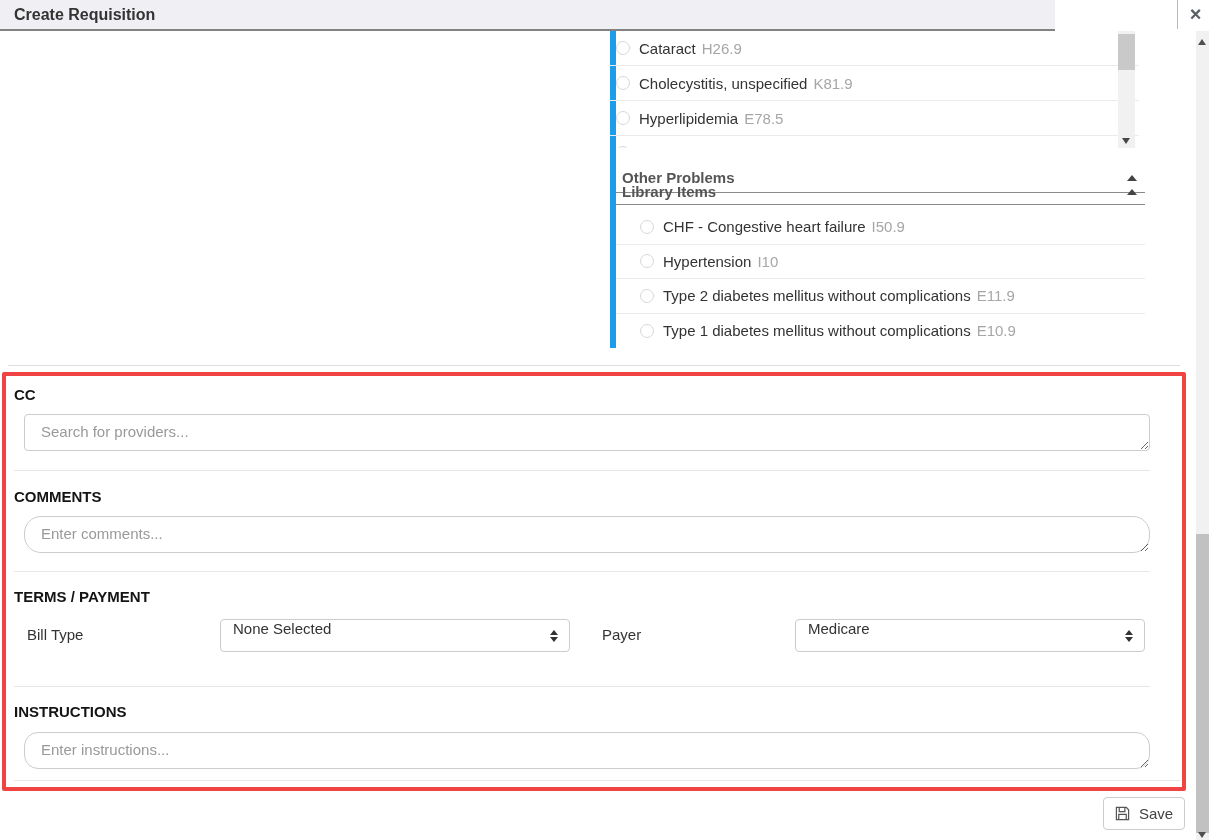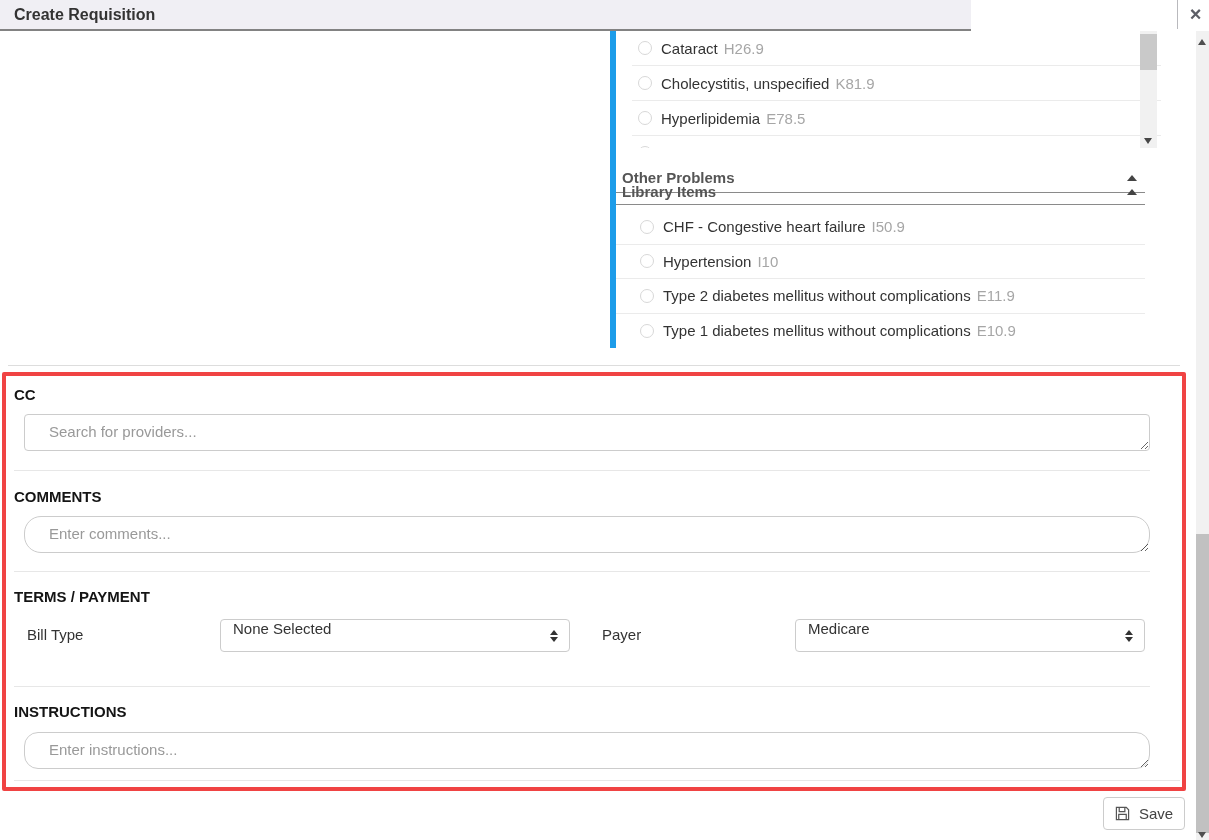--- a/index.html
+++ b/index.html
@@ -1,50 +1,50 @@
 <!DOCTYPE html>
 <html><head>
 <meta charset="utf-8">
 <style>
   *{margin:0;padding:0;box-sizing:border-box}
   html,body{width:1209px;height:840px;overflow:hidden;background:#fff;
     font-family:"Liberation Sans",sans-serif}
   .screen{position:relative;width:1209px;height:840px;background:#fff}
 
   
-  .modal-header{position:absolute;left:0;top:0;width:971px;height:31px;background:#f0eff4;border-bottom:2px solid #828282}
+  .modal-header{position:absolute;left:0;top:0;width:1055px;height:31px;background:#f0eff4;border-bottom:2px solid #828282}
   .modal-title{position:absolute;left:14px;top:0;line-height:29px;font-size:16px;font-weight:bold;color:#333}
   .header-sep{position:absolute;left:1177px;top:0;width:1px;height:29px;background:#b9b9bd}
   .close-x{position:absolute;left:1182px;top:0;width:27px;height:29px;text-align:center;line-height:28px;font-size:20px;font-weight:900;color:#5c5e66;cursor:pointer}
 
   
   .panel{position:absolute;left:610px;top:31px;width:535px;height:317px}
   .blue-strip{position:absolute;left:0;top:0;width:6px;height:317px;background:#1d9ce9}
-  .scroll-area{position:absolute;left:22px;top:0;width:529px;height:117px;overflow:hidden}
+  .scroll-area{position:absolute;left:0;top:0;width:529px;height:117px;overflow:hidden}
   .prob-row{position:relative;height:35px;display:flex;align-items:center;padding-left:6px;border-bottom:1px solid #ebebeb}
   .radio{width:14px;height:14px;border:1px solid #d8d8d8;border-radius:50%;background:#fff;margin-right:9px;flex-shrink:0}
   .nm{color:#333;font-size:15px;margin-right:6px;white-space:nowrap}
   .cd{color:#a6a6a6;font-size:15px;white-space:nowrap}
   .inner-sb{position:absolute;left:508px;top:0;width:17px;height:117px;background:#f1f1f1}
   .inner-thumb{position:absolute;left:0;top:3px;width:17px;height:36px;background:#c9c9c9}
   .inner-down{position:absolute;left:4px;bottom:4px;width:0;height:0;border-left:4.5px solid transparent;border-right:4.5px solid transparent;border-top:6px solid #474747}
   .section-row{position:absolute;left:6px;width:529px;height:30px;display:flex;align-items:center;padding-left:6px;border-bottom:1px solid #8a8a8a;font-weight:bold;color:#555;font-size:15px;cursor:pointer}
   .tri-up-sm{position:absolute;right:8px;width:0;height:0;border-left:5px solid transparent;border-right:5px solid transparent;border-bottom:6px solid #444}
   .items{position:absolute;left:6px;top:179px;width:529px}
   .item-row{height:34.5px;display:flex;align-items:center;padding-left:24px;border-bottom:1px solid #ebebeb}
   .item-row.last{border-bottom:none}
 
   .top-divider{position:absolute;left:8px;top:365px;width:1172px;height:1px;background:#ddd}
 
   
   .red-box{position:absolute;left:2px;top:372px;width:1184px;height:419px;border:4px solid #f04343;border-radius:2px;pointer-events:none;z-index:9}
 
   
   .flabel{position:absolute;left:14px;font-size:15px;font-weight:bold;color:#141414}
-  .field{position:absolute;left:24px;width:1126px;height:37px;border:1px solid #ccc;border-radius:4px;font-size:15px;color:#333;padding:8px 24px;resize:vertical;overflow:hidden;font-family:"Liberation Sans",sans-serif;background:#fff;outline:none}
+  .field{position:absolute;left:24px;width:1126px;height:37px;border:1px solid #ccc;border-radius:4px;font-size:15px;color:#333;padding:8px 16px;resize:vertical;overflow:hidden;font-family:"Liberation Sans",sans-serif;background:#fff;outline:none}
   .field::placeholder{color:#999}
   .hdiv{position:absolute;left:14px;width:1136px;height:1px;background:#e7e7e7}
   .ctl-label{position:absolute;font-size:15px;color:#333}
   .select{position:absolute;width:350px;height:33px;border:1px solid #ccc;border-radius:4px;background:#fff;display:flex;align-items:flex-start;padding:0 12px;font-size:15px;color:#333;cursor:pointer}
   .sel-arrows{position:absolute;right:11px;top:50%;transform:translateY(-50%);display:flex;flex-direction:column;gap:2px}
   .tri-u{width:0;height:0;border-left:4px solid transparent;border-right:4px solid transparent;border-bottom:5px solid #333}
   .tri-d{width:0;height:0;border-left:4px solid transparent;border-right:4px solid transparent;border-top:5px solid #333}
 
   
   .save-btn{position:absolute;left:1103px;top:797px;width:82px;height:33px;border:1px solid #ccc;border-radius:4px;background:#fff;display:flex;align-items:center;justify-content:center;gap:9px;font-size:15px;color:#444;cursor:pointer}

